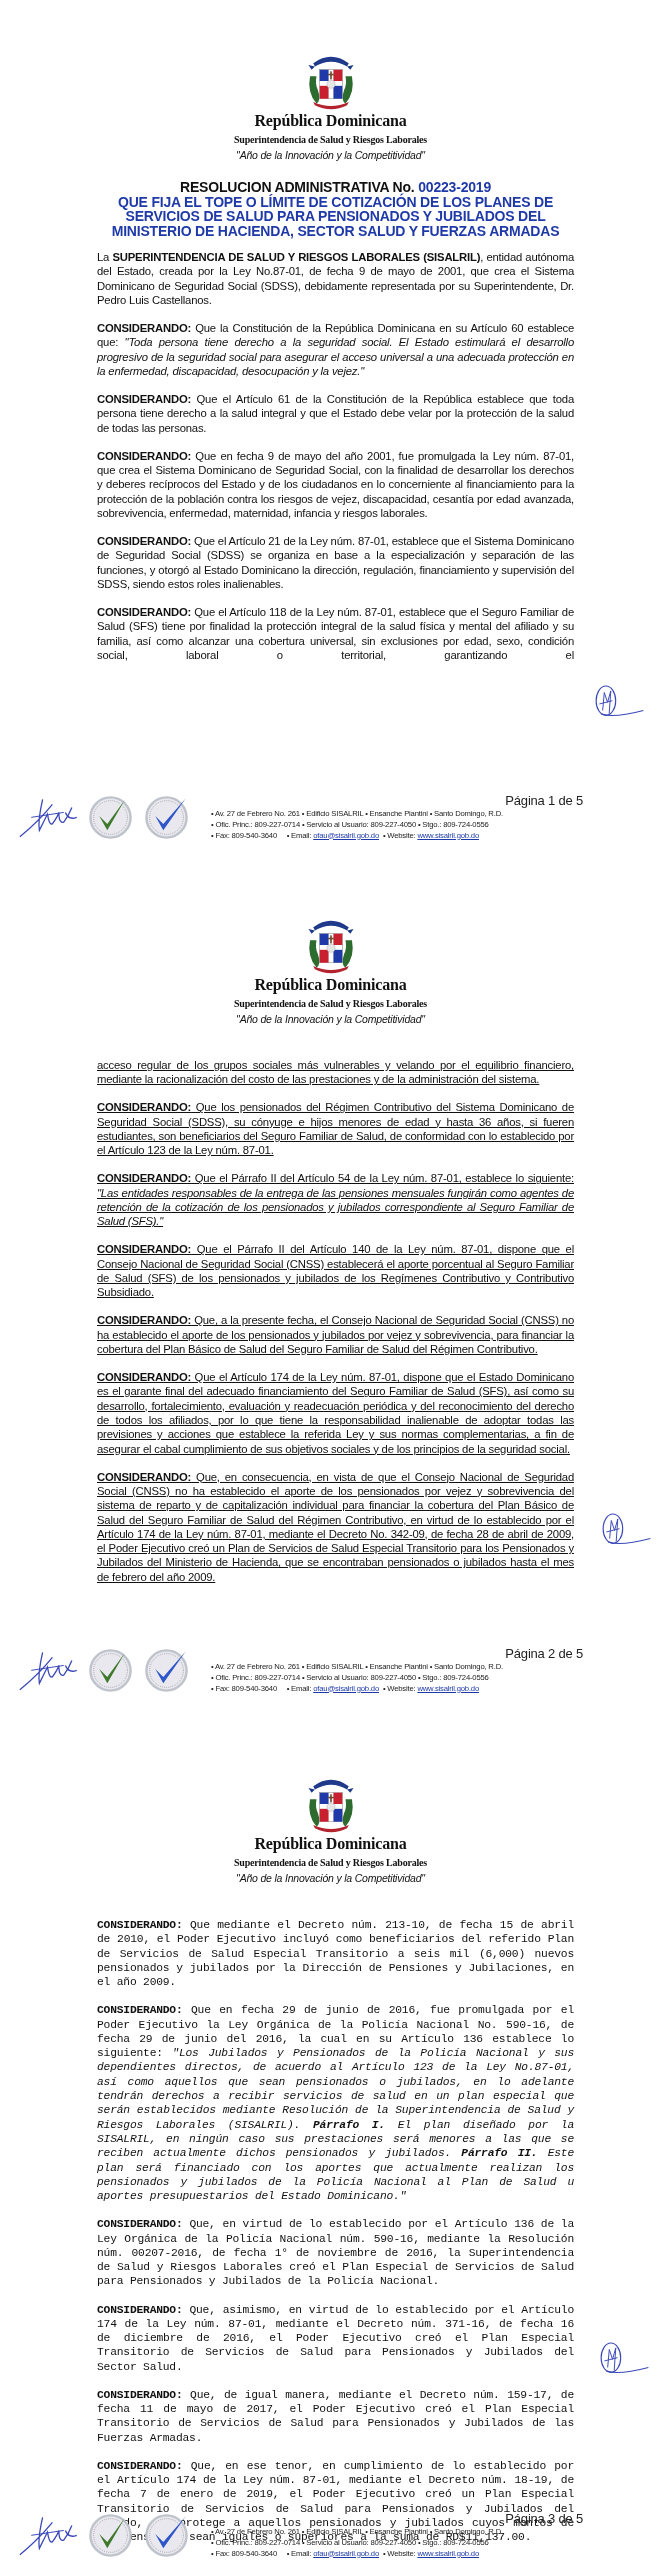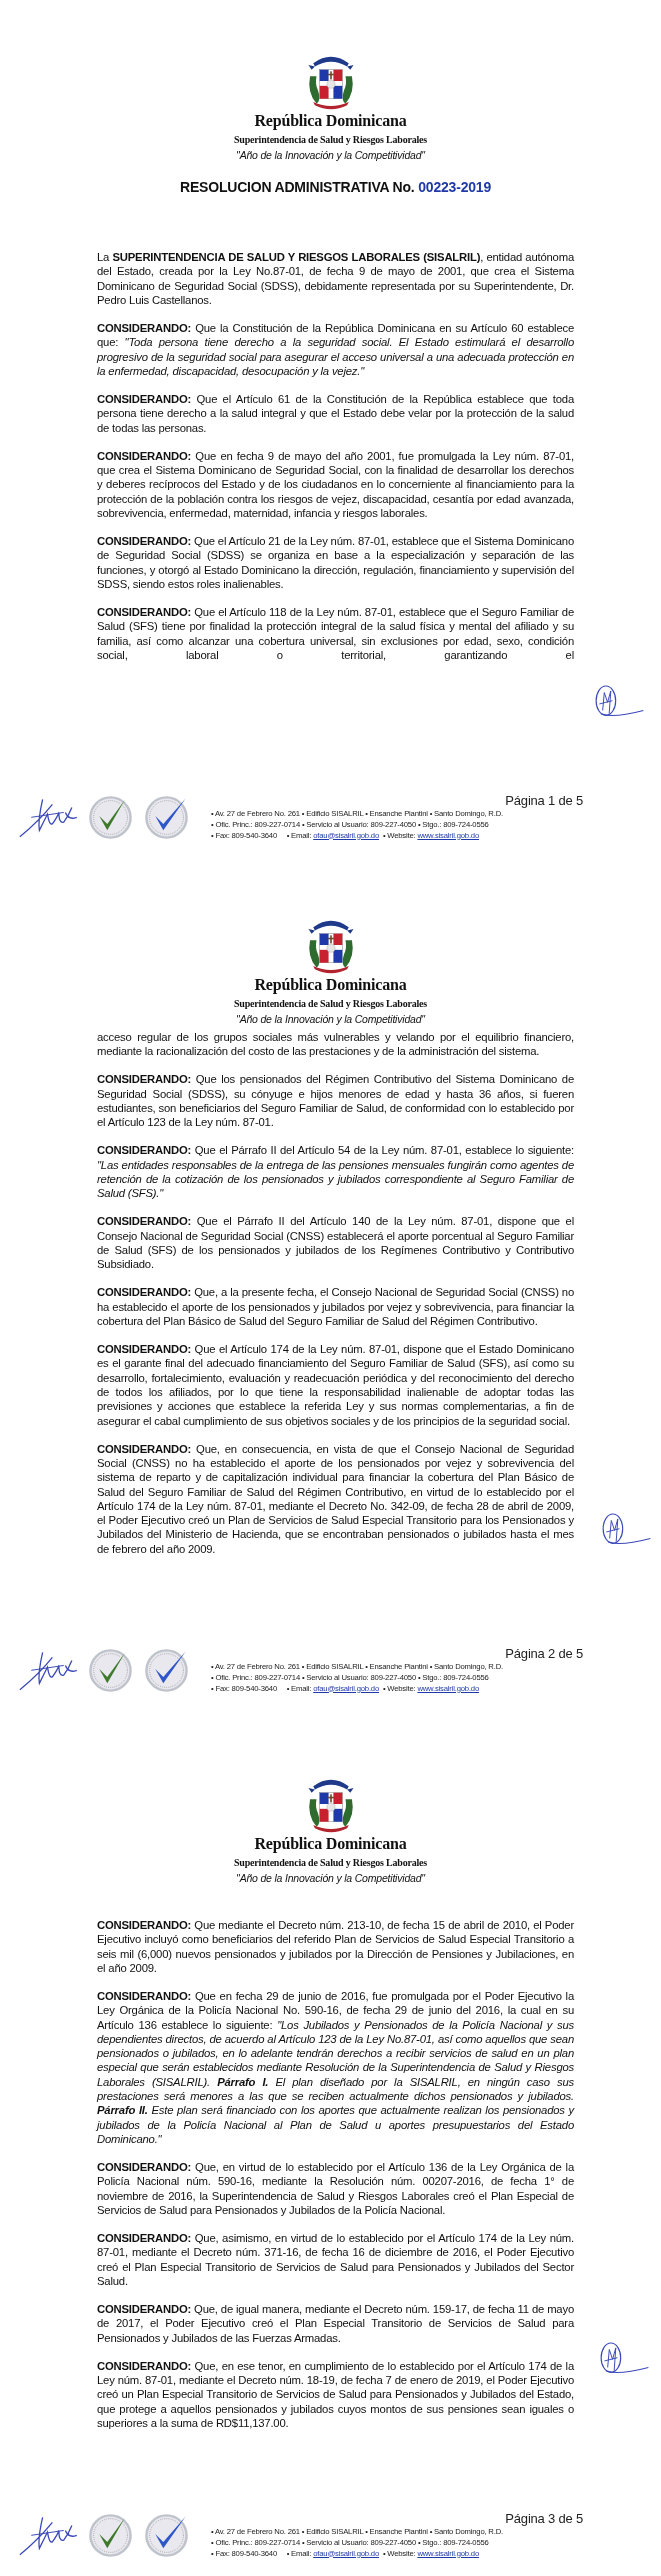--- a/index.html
+++ b/index.html
@@ -78,20 +78,21 @@
     <div class="lh-country">República Dominicana</div>
     <div class="lh-agency">Superintendencia de Salud y Riesgos Laborales</div>
     <div class="lh-motto">"Año de la Innovación y la Competitividad"</div>
   </div>
 
   <div class="body-block" style="top:180px;">
     <div class="res-head">
       <span>RESOLUCION ADMINISTRATIVA No.</span>
       <span class="res-num">00223-2019</span>
     </div>
+    <div class="res-head res-title">QUE FIJA EL TOPE O LÍMITE DE COTIZACIÓN DE LOS PLANES DE SERVICIOS DE SALUD PARA PENSIONADOS Y JUBILADOS DEL MINISTERIO DE HACIENDA, SECTOR SALUD Y FUERZAS ARMADAS</div>
   </div>
 
   <div class="body-block" style="top:250px;">
     <p class="para"><span>La </span><b>SUPERINTENDENCIA DE SALUD Y RIESGOS LABORALES (SISALRIL)</b><span>, entidad autónoma del Estado, creada por la Ley No.87-01, de fecha 9 de mayo de 2001, que crea el Sistema Dominicano de Seguridad Social (SDSS), debidamente representada por su Superintendente, Dr. Pedro Luis Castellanos.</span></p>
     <p class="para"><b>CONSIDERANDO:</b><span> Que la Constitución de la República Dominicana en su Artículo 60 establece que: </span><i>"Toda persona tiene derecho a la seguridad social. El Estado estimulará el desarrollo progresivo de la seguridad social para asegurar el acceso universal a una adecuada protección en la enfermedad, discapacidad, desocupación y la vejez."</i></p>
     <p class="para"><b>CONSIDERANDO:</b><span> Que el Artículo 61 de la Constitución de la República establece que toda persona tiene derecho a la salud integral y que el Estado debe velar por la protección de la salud de todas las personas.</span></p>
     <p class="para"><b>CONSIDERANDO:</b><span> Que en fecha 9 de mayo del año 2001, fue promulgada la Ley núm. 87-01, que crea el Sistema Dominicano de Seguridad Social, con la finalidad de desarrollar los derechos y deberes recíprocos del Estado y de los ciudadanos en lo concerniente al financiamiento para la protección de la población contra los riesgos de vejez, discapacidad, cesantía por edad avanzada, sobrevivencia, enfermedad, maternidad, infancia y riesgos laborales.</span></p>
     <p class="para"><b>CONSIDERANDO:</b><span> Que el Artículo 21 de la Ley núm. 87-01, establece que el Sistema Dominicano de Seguridad Social (SDSS) se organiza en base a la especialización y separación de las funciones, y otorgó al Estado Dominicano la dirección, regulación, financiamiento y supervisión del SDSS, siendo estos roles inalienables.</span></p>
     <p class="para" style="text-align-last: justify;"><b>CONSIDERANDO:</b><span> Que el Artículo 118 de la Ley núm. 87-01, establece que el Seguro Familiar de Salud (SFS) tiene por finalidad la protección integral de la salud física y mental del afiliado y su familia, así como alcanzar una cobertura universal, sin exclusiones por edad, sexo, condición social, laboral o territorial, garantizando el</span></p>
   </div>
@@ -128,21 +129,21 @@
 <div class="page">
   <div class="letterhead" style="top:60px;">
     <svg class="coat" viewBox="0 0 64 72">
         <use href="#coat-of-arms"></use>
       </svg>
     <div class="lh-country">República Dominicana</div>
     <div class="lh-agency">Superintendencia de Salud y Riesgos Laborales</div>
     <div class="lh-motto">"Año de la Innovación y la Competitividad"</div>
   </div>
 
-  <div class="body-block" style="top:174px;">
+  <div class="body-block" style="top:202px;text-decoration:underline;">
     <p class="para">acceso regular de los grupos sociales más vulnerables y velando por el equilibrio financiero, mediante la racionalización del costo de las prestaciones y de la administración del sistema.</p>
     <p class="para"><b>CONSIDERANDO:</b><span> Que los pensionados del Régimen Contributivo del Sistema Dominicano de Seguridad Social (SDSS), su cónyuge e hijos menores de edad y hasta 36 años, si fueren estudiantes, son beneficiarios del Seguro Familiar de Salud, de conformidad con lo establecido por el Artículo 123 de la Ley núm. 87-01.</span></p>
     <p class="para"><b>CONSIDERANDO:</b><span> Que el Párrafo II del Artículo 54 de la Ley núm. 87-01, establece lo siguiente: </span><i>"Las entidades responsables de la entrega de las pensiones mensuales fungirán como agentes de retención de la cotización de los pensionados y jubilados correspondiente al Seguro Familiar de Salud (SFS)."</i></p>
     <p class="para"><b>CONSIDERANDO:</b><span> Que el Párrafo II del Artículo 140 de la Ley núm. 87-01, dispone que el Consejo Nacional de Seguridad Social (CNSS) establecerá el aporte porcentual al Seguro Familiar de Salud (SFS) de los pensionados y jubilados de los Regímenes Contributivo y Contributivo Subsidiado.</span></p>
     <p class="para"><b>CONSIDERANDO:</b><span> Que, a la presente fecha, el Consejo Nacional de Seguridad Social (CNSS) no ha establecido el aporte de los pensionados y jubilados por vejez y sobrevivencia, para financiar la cobertura del Plan Básico de Salud del Seguro Familiar de Salud del Régimen Contributivo.</span></p>
     <p class="para"><b>CONSIDERANDO:</b><span> Que el Artículo 174 de la Ley núm. 87-01, dispone que el Estado Dominicano es el garante final del adecuado financiamiento del Seguro Familiar de Salud (SFS), así como su desarrollo, fortalecimiento, evaluación y readecuación periódica y del reconocimiento del derecho de todos los afiliados, por lo que tiene la responsabilidad inalienable de adoptar todas las previsiones y acciones que establece la referida Ley y sus normas complementarias, a fin de asegurar el cabal cumplimiento de sus objetivos sociales y de los principios de la seguridad social.</span></p>
     <p class="para"><b>CONSIDERANDO:</b><span> Que, en consecuencia, en vista de que el Consejo Nacional de Seguridad Social (CNSS) no ha establecido el aporte de los pensionados por vejez y sobrevivencia del sistema de reparto y de capitalización individual para financiar la cobertura del Plan Básico de Salud del Seguro Familiar de Salud del Régimen Contributivo, en virtud de lo establecido por el Artículo 174 de la Ley núm. 87-01, mediante el Decreto No. 342-09, de fecha 28 de abril de 2009, el Poder Ejecutivo creó un Plan de Servicios de Salud Especial Transitorio para los Pensionados y Jubilados del Ministerio de Hacienda, que se encontraban pensionados o jubilados hasta el mes de febrero del año 2009.</span></p>
   </div>
 
   <svg class="initials" style="left:595px; top:653px;" viewBox="0 0 70 50">
@@ -177,21 +178,21 @@
 <div class="page">
   <div class="letterhead" style="top:63px;">
     <svg class="coat" viewBox="0 0 64 72">
         <use href="#coat-of-arms"></use>
       </svg>
     <div class="lh-country">República Dominicana</div>
     <div class="lh-agency">Superintendencia de Salud y Riesgos Laborales</div>
     <div class="lh-motto">"Año de la Innovación y la Competitividad"</div>
   </div>
 
-  <div class="body-block" style="top:206px;">
+  <div class="body-block" style="top:206px;font-family:Liberation Mono, monospace;">
     <p class="para"><b>CONSIDERANDO:</b><span> Que mediante el Decreto núm. 213-10, de fecha 15 de abril de 2010, el Poder Ejecutivo incluyó como beneficiarios del referido Plan de Servicios de Salud Especial Transitorio a seis mil (6,000) nuevos pensionados y jubilados por la Dirección de Pensiones y Jubilaciones, en el año 2009.</span></p>
     <p class="para"><b>CONSIDERANDO:</b><span> Que en fecha 29 de junio de 2016, fue promulgada por el Poder Ejecutivo la Ley Orgánica de la Policía Nacional No. 590-16, de fecha 29 de junio del 2016, la cual en su Artículo 136 establece lo siguiente: </span><i><span>"Los Jubilados y Pensionados de la Policía Nacional y sus dependientes directos, de acuerdo al Artículo 123 de la Ley No.87-01, así como aquellos que sean pensionados o jubilados, en lo adelante tendrán derechos a recibir servicios de salud en un plan especial que serán establecidos mediante Resolución de la Superintendencia de Salud y Riesgos Laborales (SISALRIL). </span><b>Párrafo I.</b><span> El plan diseñado por la SISALRIL, en ningún caso sus prestaciones será menores a las que se reciben actualmente dichos pensionados y jubilados. </span><b>Párrafo II.</b><span> Este plan será financiado con los aportes que actualmente realizan los pensionados y jubilados de la Policía Nacional al Plan de Salud u aportes presupuestarios del Estado Dominicano."</span></i></p>
     <p class="para"><b>CONSIDERANDO:</b><span> Que, en virtud de lo establecido por el Artículo 136 de la Ley Orgánica de la Policía Nacional núm. 590-16, mediante la Resolución núm. 00207-2016, de fecha 1° de noviembre de 2016, la Superintendencia de Salud y Riesgos Laborales creó el Plan Especial de Servicios de Salud para Pensionados y Jubilados de la Policía Nacional.</span></p>
     <p class="para"><b>CONSIDERANDO:</b><span> Que, asimismo, en virtud de lo establecido por el Artículo 174 de la Ley núm. 87-01, mediante el Decreto núm. 371-16, de fecha 16 de diciembre de 2016, el Poder Ejecutivo creó el Plan Especial Transitorio de Servicios de Salud para Pensionados y Jubilados del Sector Salud.</span></p>
     <p class="para"><b>CONSIDERANDO:</b><span> Que, de igual manera, mediante el Decreto núm. 159-17, de fecha 11 de mayo de 2017, el Poder Ejecutivo creó el Plan Especial Transitorio de Servicios de Salud para Pensionados y Jubilados de las Fuerzas Armadas.</span></p>
     <p class="para"><b>CONSIDERANDO:</b><span> Que, en ese tenor, en cumplimiento de lo establecido por el Artículo 174 de la Ley núm. 87-01, mediante el Decreto núm. 18-19, de fecha 7 de enero de 2019, el Poder Ejecutivo creó un Plan Especial Transitorio de Servicios de Salud para Pensionados y Jubilados del Estado, que protege a aquellos pensionados y jubilados cuyos montos de sus pensiones sean iguales o superiores a la suma de RD$11,137.00.</span></p>
   </div>
 
   <svg class="initials" style="left:593px; top:626px;" viewBox="0 0 70 50">
       <use href="#initials-right"></use>

